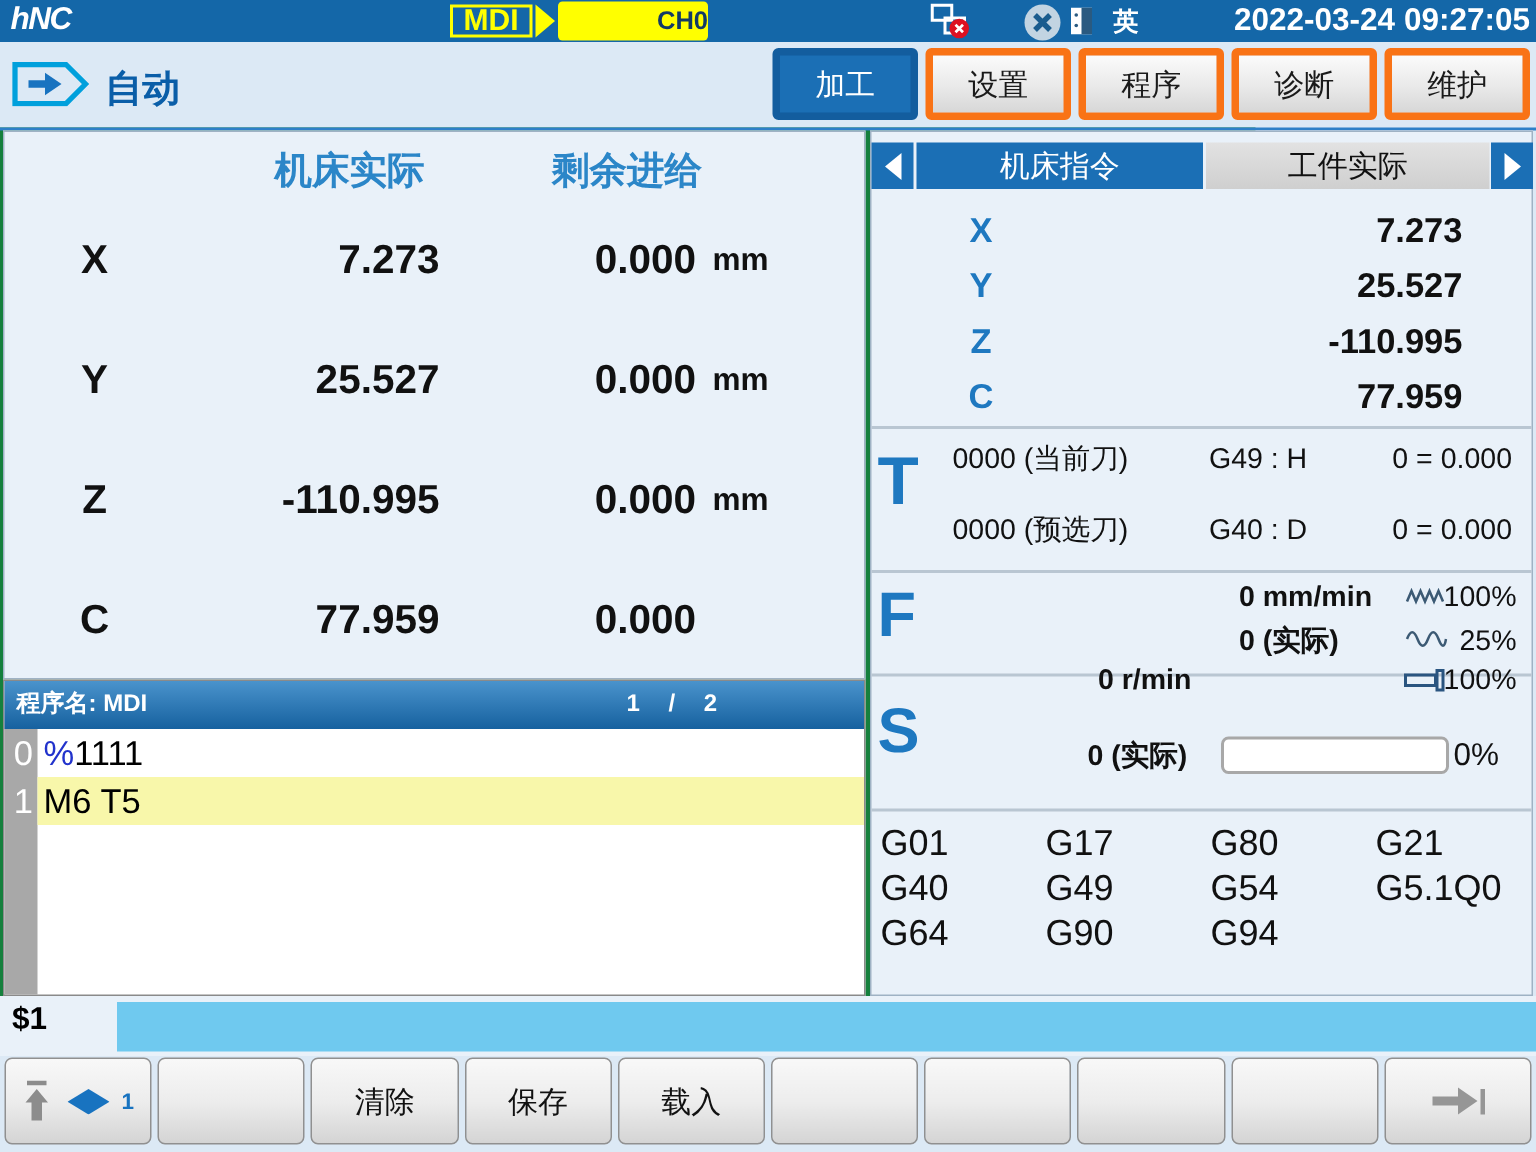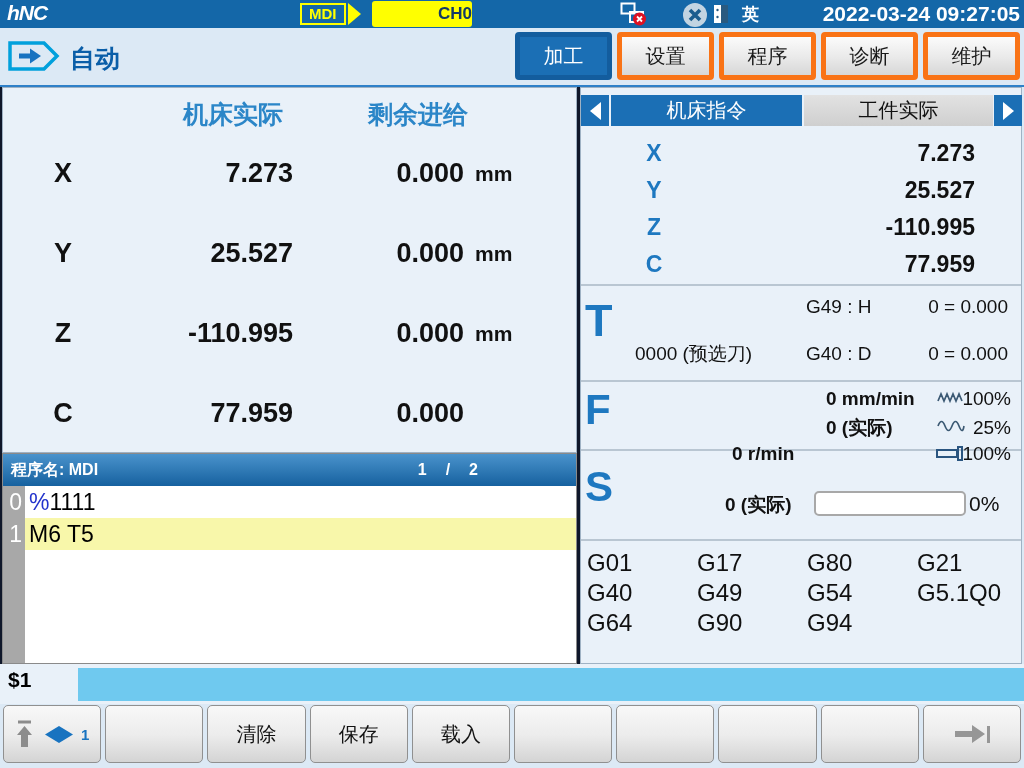--- a/index.html
+++ b/index.html
@@ -1,24 +1,24 @@
 <!DOCTYPE html>
 <html><head>
 <meta charset="utf-8">
 <style>
   * { margin:0; padding:0; box-sizing:border-box; }
   html,body { width:1024px; height:768px; }
   body { font-family:"Liberation Sans","DejaVu Sans",sans-serif; background:#dce9f5; overflow:hidden; }
-  #screen { position:relative; width:837px; height:768px; background:#0f172a; }
+  #screen { position:relative; width:837px; height:768px; background:#15803d; }
 
   
   #titlebar { position:absolute; left:0; top:0; width:1024px; height:28px; background:#1467a8; }
   .logo { position:absolute; left:7px; top:1px; color:#fff; font-size:21px; font-weight:bold; font-style:italic; letter-spacing:-1px; }
   .mdi-badge { position:absolute; left:300px; top:3px; display:flex; align-items:center; }
-  .mdi-box { border:2px solid #ffff00; color:#ffff00; font-weight:bold; font-size:15px; height:22px; line-height:18px; padding:0 7px; }
+  .mdi-box { border:2px solid #ffff00; color:#ffff00; font-weight:bold; font-size:20px; height:22px; line-height:18px; padding:0 7px; }
   .mdi-arrow { width:0; height:0; border-top:11px solid transparent; border-bottom:11px solid transparent; border-left:13px solid #ffff00; margin-left:2px; }
   .ch-badge { position:absolute; left:372px; top:1px; width:100px; height:26px; background:#ffff00; border-radius:3px; color:#123a66; font-weight:bold; font-size:17px; text-align:right; line-height:26px; }
   .tb-icon { position:absolute; top:2px; }
   .lang { position:absolute; left:742px; top:3px; color:#fff; font-weight:bold; font-size:17px; }
   .clock { position:absolute; right:4px; top:2px; color:#fff; font-weight:bold; font-size:21px; }
 
   
   #header-row { position:absolute; left:0; top:28px; width:1024px; height:57px; background:#dce9f5; }
   .auto-icon { position:absolute; left:8px; top:13px; }
   .mode-title { position:absolute; left:70px; top:14px; color:#0a5ea8; font-weight:bold; font-size:25px; }
@@ -204,20 +204,21 @@
     </div>
     <div class="c-row" style="top:158px;">
       <span class="c-axis">C</span>
       <span class="c-val">77.959</span>
     </div>
 
     <div class="hdiv" style="top:196px;"></div>
 
     <div class="big-letter" style="top:207px;">T</div>
     <div class="t-row" style="top:204px;">
+      <span class="t-num">0000 (当前刀)</span>
       <span class="t-comp">G49 : H</span>
       <span class="t-val">0 = 0.000</span>
     </div>
     <div class="t-row" style="top:251px;">
       <span class="t-num">0000 (预选刀)</span>
       <span class="t-comp">G40 : D</span>
       <span class="t-val">0 = 0.000</span>
     </div>
 
     <div class="hdiv" style="top:292px;"></div>

